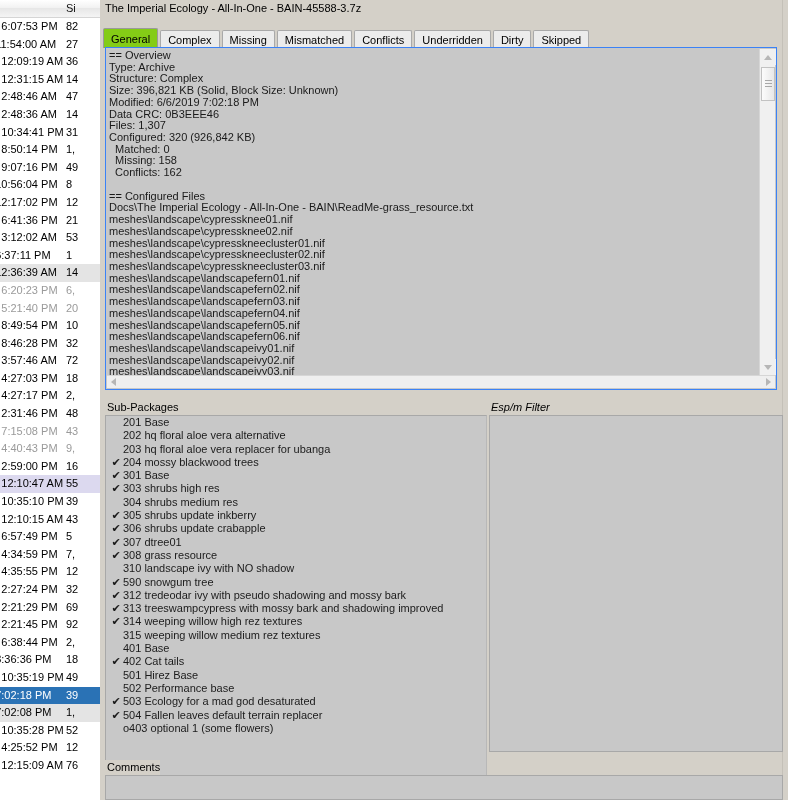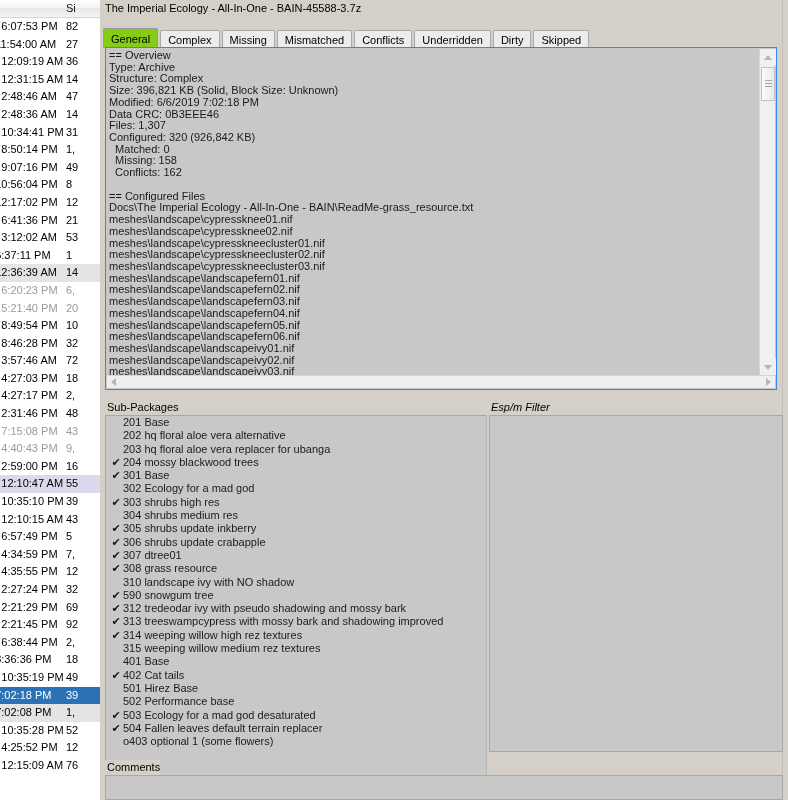--- a/index.html
+++ b/index.html
@@ -590,21 +590,20 @@
   </div>
 
   <div class="sp-wrap">
     <div class="panel-label">Sub-Packages</div>
     <div class="sp-list" id="sp-list">
         <div class="sp-row"><span class="sp-check"></span><span class="sp-name">201 Base</span></div>
         <div class="sp-row"><span class="sp-check"></span><span class="sp-name">202 hq floral aloe vera alternative</span></div>
         <div class="sp-row"><span class="sp-check"></span><span class="sp-name">203 hq floral aloe vera replacer for ubanga</span></div>
         <div class="sp-row"><span class="sp-check">✔</span><span class="sp-name">204 mossy blackwood trees</span></div>
         <div class="sp-row"><span class="sp-check">✔</span><span class="sp-name">301 Base</span></div>
-        <div class="sp-row"><span class="sp-check"></span><span class="sp-name">302 Ecology for a mad god</span></div>
         <div class="sp-row"><span class="sp-check">✔</span><span class="sp-name">303 shrubs high res</span></div>
         <div class="sp-row"><span class="sp-check"></span><span class="sp-name">304 shrubs medium res</span></div>
         <div class="sp-row"><span class="sp-check">✔</span><span class="sp-name">305 shrubs update inkberry</span></div>
         <div class="sp-row"><span class="sp-check">✔</span><span class="sp-name">306 shrubs update crabapple</span></div>
         <div class="sp-row"><span class="sp-check">✔</span><span class="sp-name">307 dtree01</span></div>
         <div class="sp-row"><span class="sp-check">✔</span><span class="sp-name">308 grass resource</span></div>
         <div class="sp-row"><span class="sp-check"></span><span class="sp-name">310 landscape ivy with NO shadow</span></div>
         <div class="sp-row"><span class="sp-check">✔</span><span class="sp-name">590 snowgum tree</span></div>
         <div class="sp-row"><span class="sp-check">✔</span><span class="sp-name">312 tredeodar ivy with pseudo shadowing and mossy bark</span></div>
         <div class="sp-row"><span class="sp-check">✔</span><span class="sp-name">313 treeswampcypress with mossy bark and shadowing improved</span></div>

